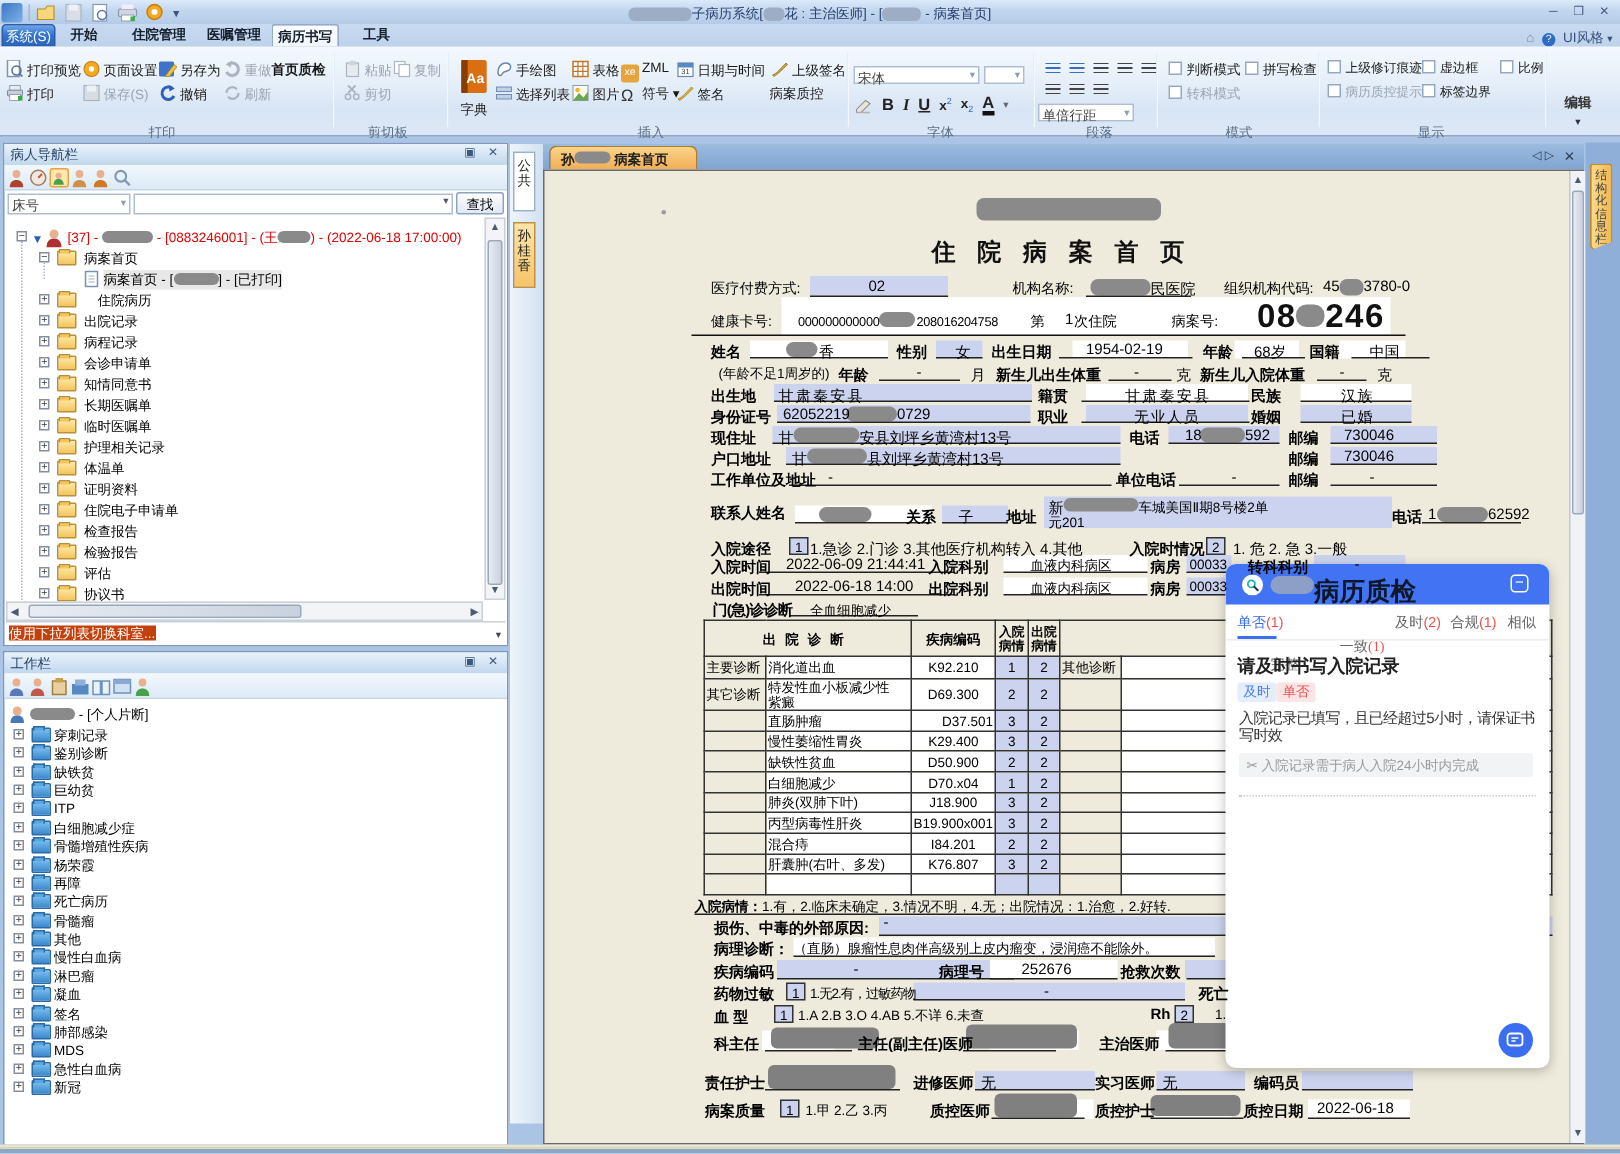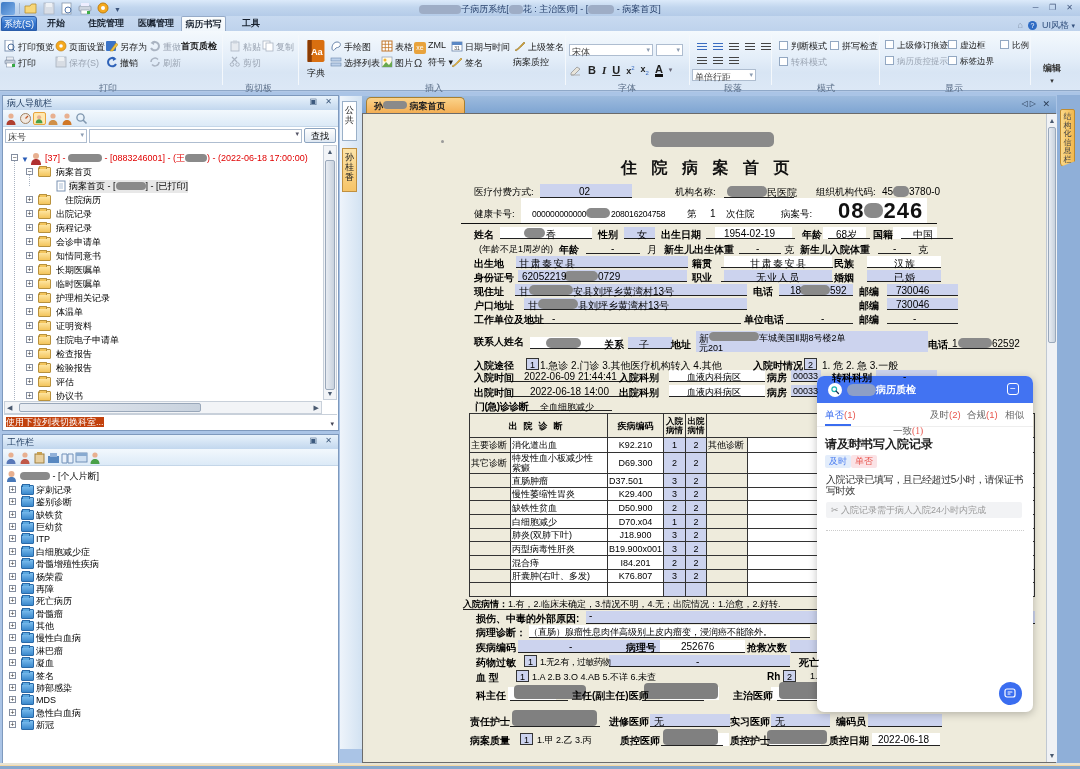--- a/index.html
+++ b/index.html
@@ -582,21 +582,21 @@
 <div class="blur" style="left:527px;top:72px;width:16px;height:11px;"></div>
 <div class="fv" style="left:543px;top:72px;font-size:10px;">3780-0</div>
 <div class="wbox" style="position:absolute;left:155px;top:84px;width:406px;height:25px;"></div>
     <div style="position:absolute;left:75px;top:26px;width:3px;height:3px;background:#9a9a9a;border-radius:50%;"></div>
 <div class="fv" style="left:108px;top:94px;font-size:9.5px;">健康卡号:</div>
 <div class="fv" style="left:166px;top:95px;font-size:8.5px;letter-spacing:-0.2px;">000000000000</div>
 <div class="blur" style="left:220px;top:94px;width:24px;height:10px;"></div>
 <div class="fv" style="left:245px;top:95px;font-size:8.5px;letter-spacing:-0.2px;">208016204758</div>
 <div class="fv" style="left:321px;top:94px;font-size:9.5px;">第</div>
 <div class="fv" style="left:344px;top:94px;font-size:10px;">1</div>
-<div class="fv" style="left:360px;top:94px;font-size:9.5px;text-align:center;">次住院</div>
+<div class="fv" style="left:350px;top:94px;font-size:9.5px;text-align:center;">次住院</div>
 <div class="fv" style="left:415px;top:94px;font-size:9.5px;">病案号:</div>
 <div style="position:absolute;left:472px;top:84px;font-size:22px;font-weight:bold;color:#111;letter-spacing:1px;">08<span style="display:inline-block;width:19px;height:15px;background:#8a8a8a;border-radius:7px;"></span>246</div>
 <div style="position:absolute;left:95px;top:109px;width:476px;border-bottom:1.5px solid #111;"></div>
 <div class="fl" style="left:108px;top:114px;font-size:10px;">姓名</div>
 <div class="wbox" style="position:absolute;left:134px;top:113px;width:92px;height:12px;"></div>
 <div class="blur" style="left:158px;top:114px;width:21px;height:10px;"></div>
 <div class="fv" style="left:180px;top:114px;font-size:10px;">香</div>
 <div style="position:absolute;left:134px;top:124px;width:92px;border-bottom:1px solid #222;"></div>
 <div class="fl" style="left:232px;top:114px;font-size:10px;">性别</div>
     <div class="wbox" style="position:absolute;left:349px;top:113px;width:77px;height:12px;"></div>
@@ -774,21 +774,21 @@
           <td>特发性血小板减少性<br>紫癜</td>
           <td style="text-align:center;">D69.300</td>
           <td class="lav" style="text-align:center;">2</td>
           <td class="lav" style="text-align:center;">2</td>
           <td></td>
           <td></td>
         </tr>
         <tr style="height:14px;">
           <td></td>
           <td>直肠肿瘤</td>
-          <td style="text-align:left;">D37.501</td>
+          <td style="text-align:right;">D37.501</td>
           <td class="lav" style="text-align:center;">3</td>
           <td class="lav" style="text-align:center;">2</td>
           <td></td>
           <td></td>
         </tr>
         <tr style="height:13px;">
           <td></td>
           <td>慢性萎缩性胃炎</td>
           <td style="text-align:center;">K29.400</td>
           <td class="lav" style="text-align:center;">3</td>
@@ -947,21 +947,21 @@
 <div id="rtab">结构化信息栏</div>
 
 <div id="qpanel" style="position:absolute;left:817px;top:376px;width:216px;height:336px;background:#fff;border-radius:7px;box-shadow:0 2px 8px rgba(0,0,0,.25);overflow:hidden;">
   <div style="position:absolute;left:0;top:0;right:0;height:27px;background:#4273f2;">
     <svg style="position:absolute;left:11px;top:7px;" width="14" height="14" viewBox="0 0 19 19">
         <circle cx="9.5" cy="9.5" r="9.5" fill="#fff"></circle>
         <circle cx="8.5" cy="8.5" r="3.2" fill="none" stroke="#1db5b0" stroke-width="1.6"></circle>
         <path d="M11 11l3.2 3.2" stroke="#1a2f55" stroke-width="1.8" stroke-linecap="round"></path>
       </svg>
     <span style="position:absolute;left:30px;top:8px;width:29px;height:12px;background:#8d9fc6;border-radius:6px;"></span>
-    <span style="position:absolute;left:59px;top:7px;color:#ffffff;font-size:10px;font-weight:bold;">病历质检</span>
+    <span style="position:absolute;left:59px;top:7px;color:#0f172a;font-size:17px;font-weight:bold;">病历质检</span>
     <span style="position:absolute;right:14px;top:7px;width:12px;height:12px;border:1.5px solid #fff;border-radius:3px;color:#fff;font-size:10px;line-height:10px;text-align:center;">−</span>
   </div>
   <div style="position:absolute;left:0;top:27px;right:0;height:24px;border-bottom:1px solid #eee;font-size:9.5px;color:#666;">
     <span style="position:absolute;left:8px;top:6px;color:#3a6df0;">单否<span style="color:#e8554d;">(1)</span></span>
     <span style="position:absolute;left:8px;top:21px;width:26px;border-bottom:2px solid #3a6df0;"></span>
     <span style="position:absolute;left:30px;top:6px;margin-top:28px;">完整</span>
     <span style="position:absolute;left:76px;top:22px;font-family:Liberation Serif, serif;">一致<span style="color:#e8554d;">(1)</span></span>
     <span style="position:absolute;left:113px;top:6px;">及时<span style="color:#e8554d;">(2)</span></span>
     <span style="position:absolute;left:150px;top:6px;">合规<span style="color:#e8554d;">(1)</span></span>
     <span style="position:absolute;left:188px;top:6px;">相似</span>

